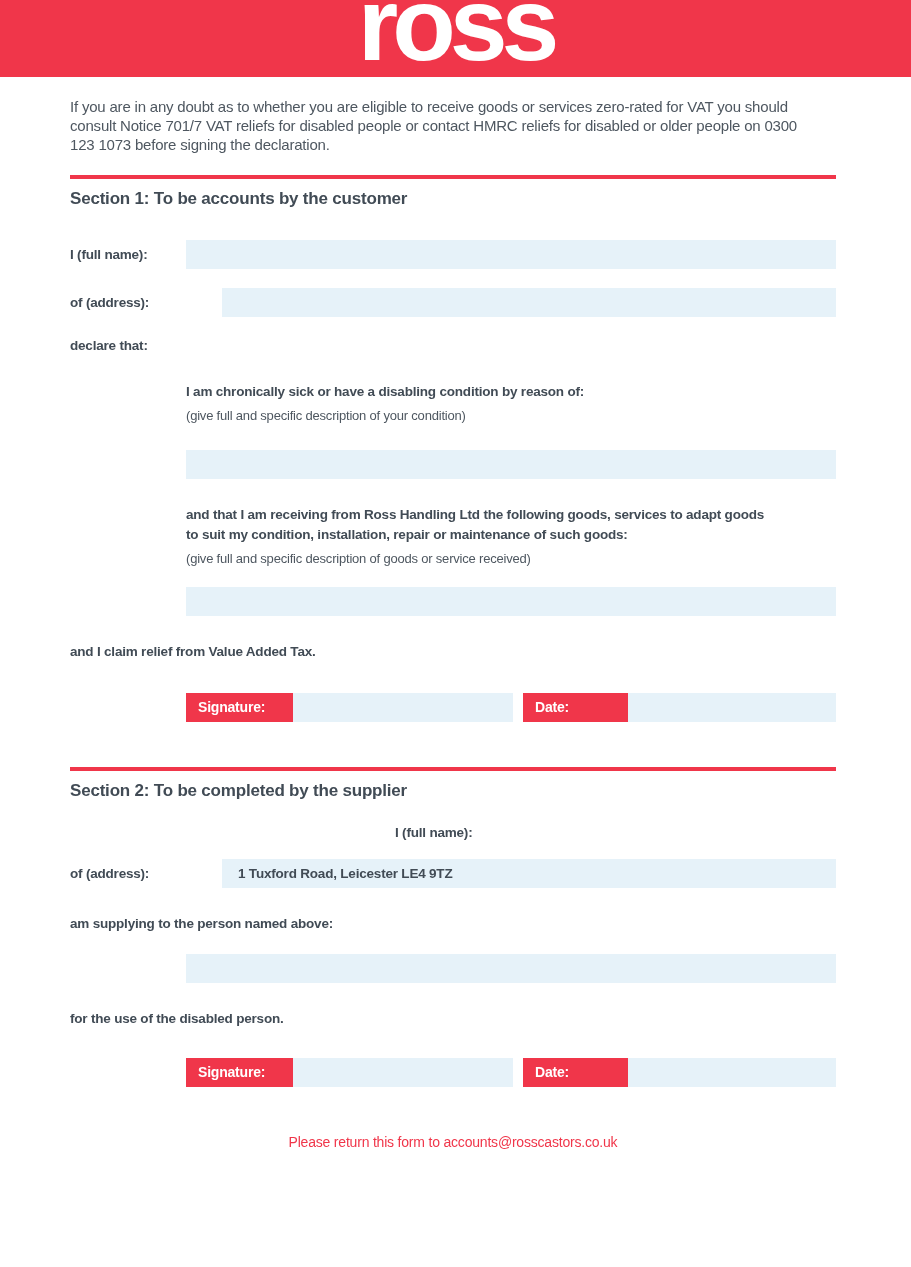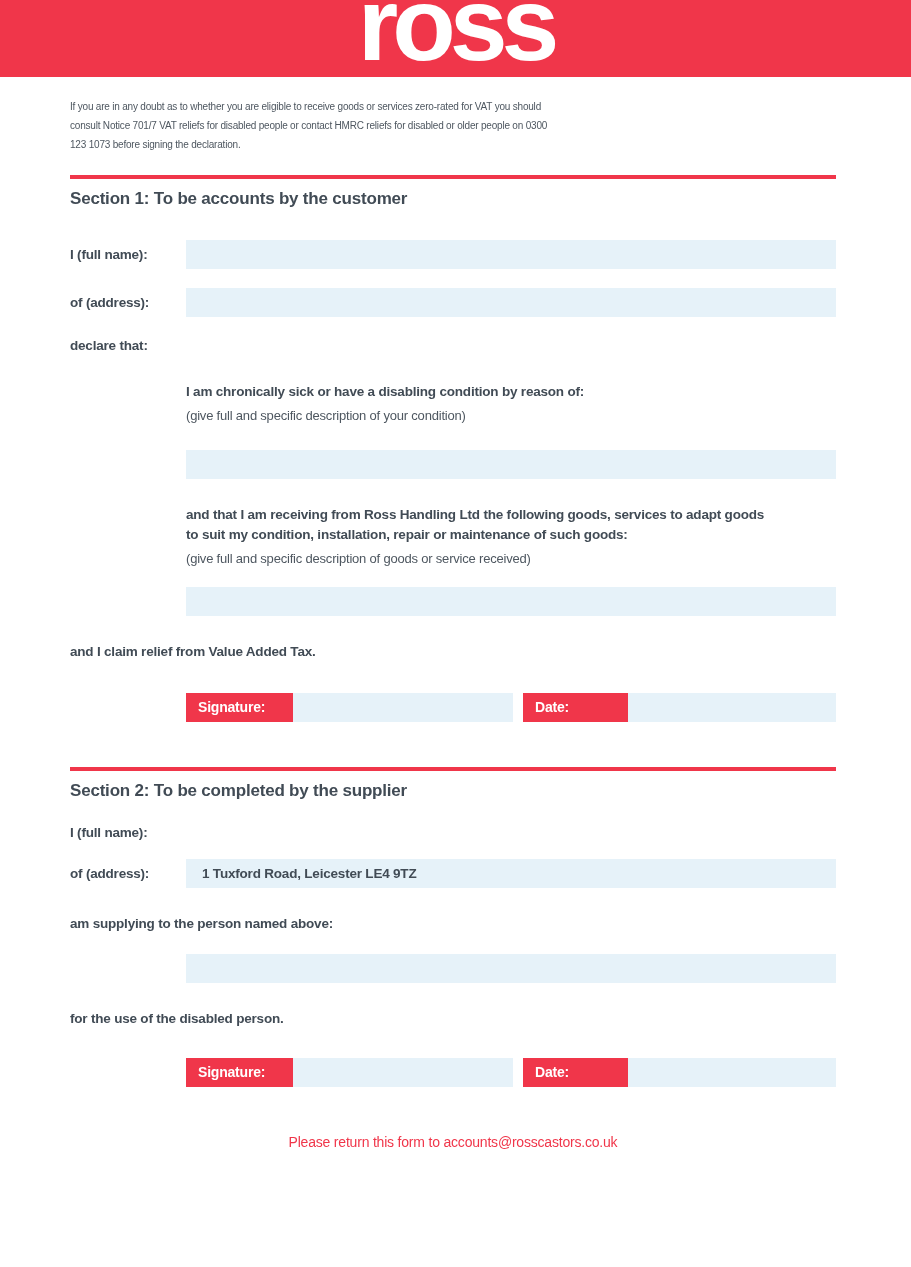--- a/index.html
+++ b/index.html
@@ -41,21 +41,21 @@
     font-weight: bold;
     font-size: 54px;
     line-height: 58px;
     letter-spacing: -1px;
     white-space: pre-line;
   }
 
   .intro {
     margin-top: 20px;
     color: var(--text-gray, #4E5760);
-    font-size: 10px;
+    font-size: 15px;
     line-height: 19px;
     letter-spacing: -0.2px;
     white-space: pre-line;
   }
 
   .rule {
     margin-top: 21px;
     height: 4px;
     background: var(--brand-red, #F0364A);
     border: none;
@@ -67,20 +67,21 @@
     color: var(--text-dark, #414B55);
     font-weight: bold;
     font-size: 17px;
     line-height: 20px;
     letter-spacing: -0.2px;
   }
 
   .row {
     display: flex;
     align-items: center;
+    justify-content: center;
   }
   .row .label-col {
     width: 116px;
     flex: 0 0 116px;
     color: var(--text-dark, #414B55);
     font-weight: bold;
     font-size: 13.5px;
     letter-spacing: -0.2px;
   }
   .field {
@@ -107,21 +108,21 @@
   }
   .hint {
     color: var(--text-gray, #4E5760);
     font-size: 13px;
     line-height: 16px;
     letter-spacing: -0.2px;
   }
 
   .mt6  { margin-top: 6px; }
   .mt17 { margin-top: 26px; }
-  .mt19 { margin-top: 19px; }
+  .mt19 { margin-top: 19px; gap: 36px; }
   .mt20 { margin-top: 20px; }
   .mt24 { margin-top: 24px; }
   .mt29 { margin-top: 29px; }
   .mt31 { margin-top: 31px; }
 
   .sig-row {
     margin-left: 116px;
     display: flex;
     align-items: center;
   }

